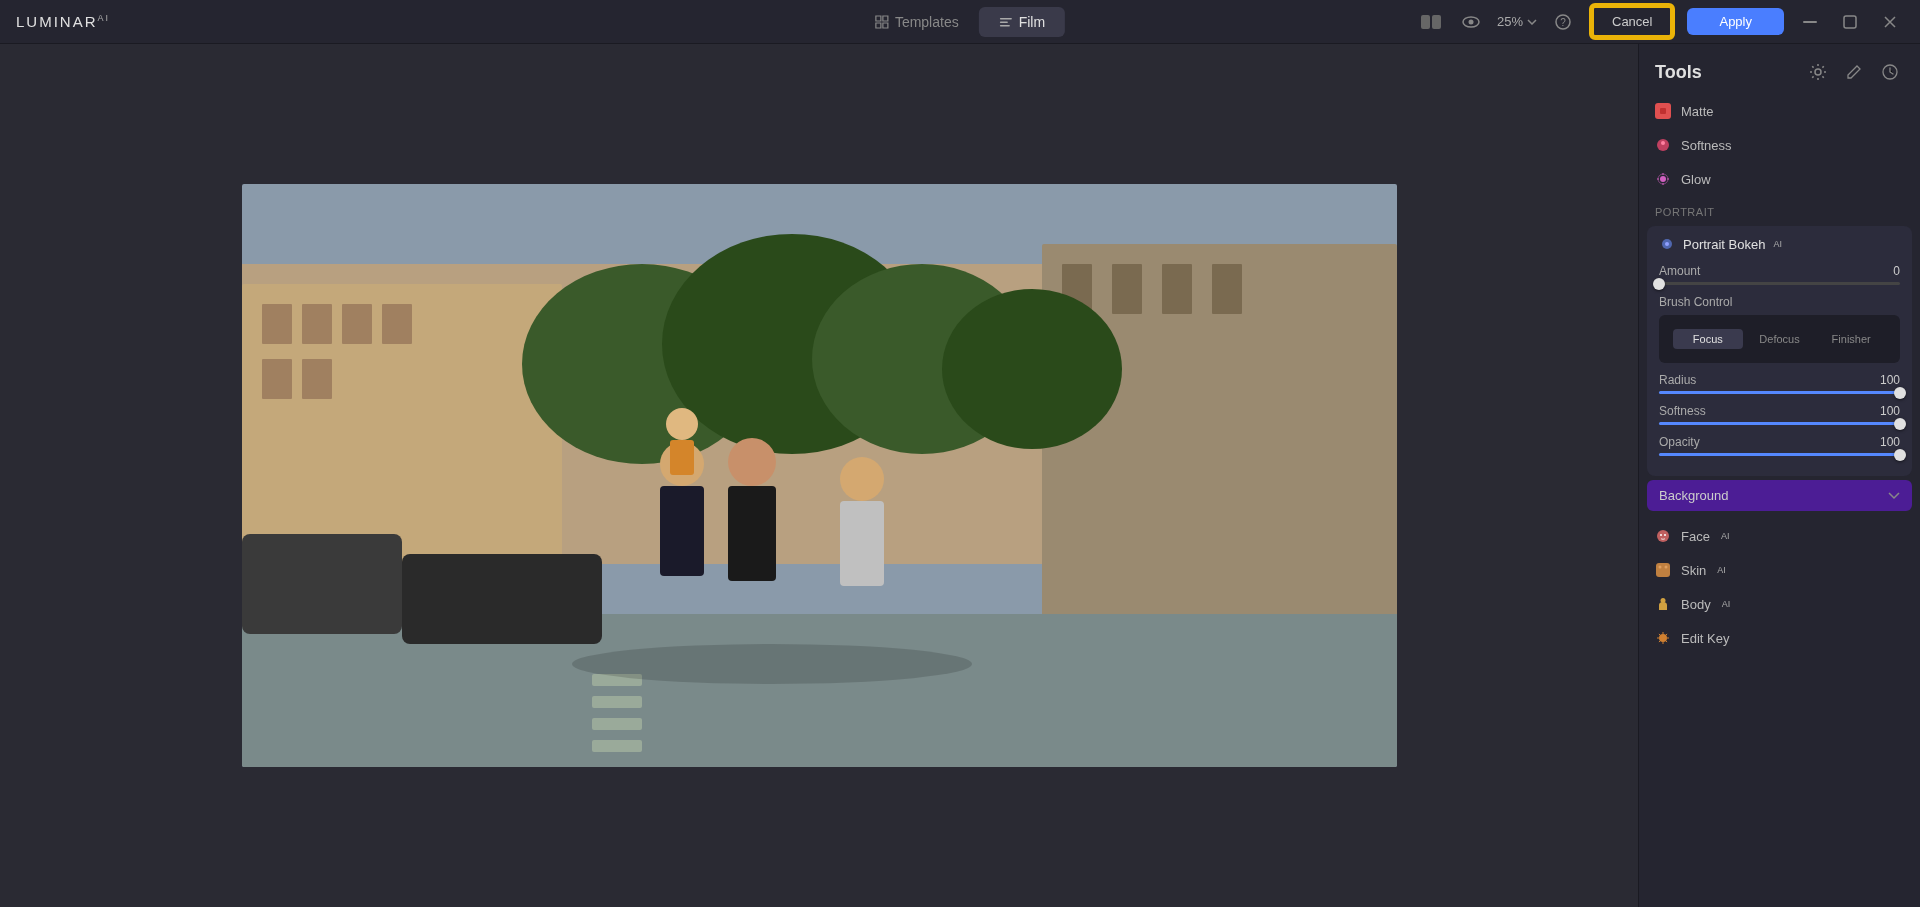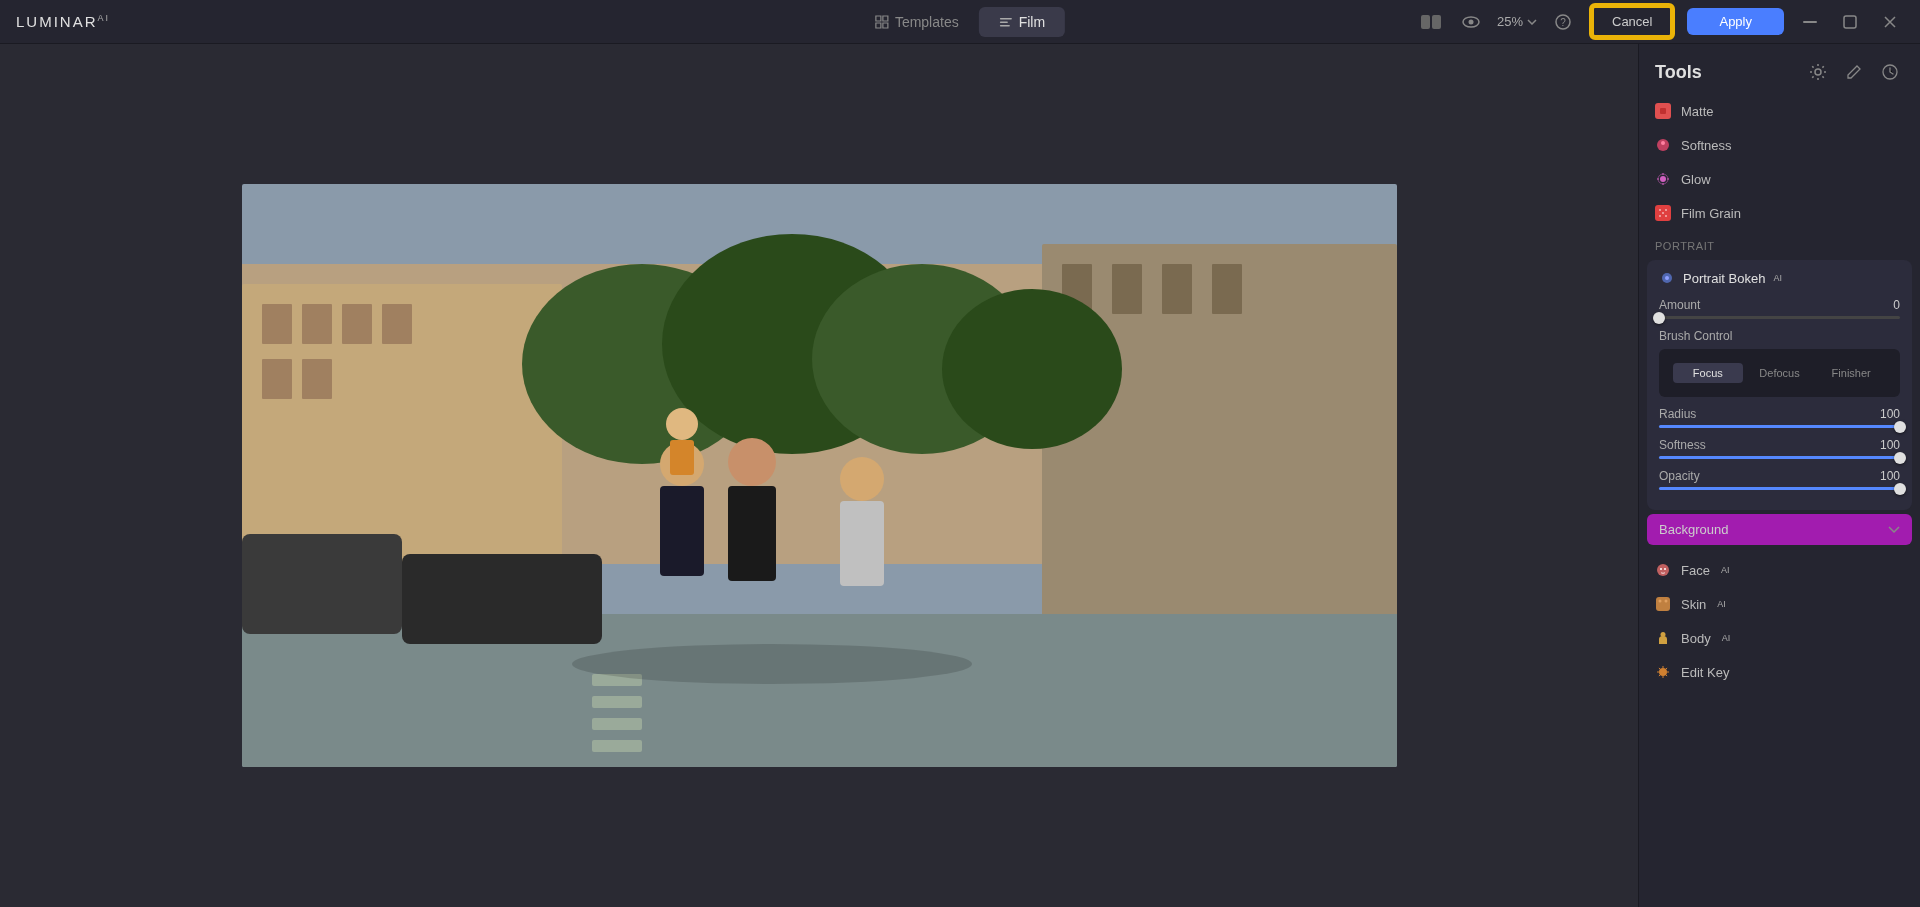--- a/index.html
+++ b/index.html
@@ -292,21 +292,21 @@
     .section-label {
       padding: 10px 16px 4px;
       font-size: 11px;
       color: #777;
       text-transform: uppercase;
       letter-spacing: 0.5px;
     }
 
     .dropdown-row {
       margin: 4px 8px 8px;
-      background: #a21caf;
+      background: #4c1d95;
       border-radius: 6px;
       padding: 8px 12px;
       display: flex;
       align-items: center;
       justify-content: space-between;
       cursor: pointer;
       color: #ccc;
       font-size: 13px;
     }
 
@@ -499,33 +499,20 @@
         <div class="tool-icon">
           <svg width="14" height="14" viewBox="0 0 14 14">
             <circle cx="7" cy="7" r="3" fill="#d060c0"></circle>
             <circle cx="7" cy="7" r="5" fill="none" stroke="#d060c0" stroke-width="1" opacity="0.5"></circle>
             <path d="M7 1v2M7 11v2M1 7h2M11 7h2" stroke="#d060c0" stroke-width="1"></path>
           </svg>
         </div>
         <span>Glow</span>
       </div>
 
-      <div class="tool-item">
-        <div class="tool-icon" style="background:#e04040;">
-          <svg width="12" height="12" viewBox="0 0 12 12">
-            <rect width="12" height="12" rx="2" fill="#e04040"></rect>
-            <circle cx="3" cy="3" r="1" fill="#fff" opacity="0.6"></circle>
-            <circle cx="6" cy="6" r="1" fill="#fff" opacity="0.6"></circle>
-            <circle cx="9" cy="3" r="1" fill="#fff" opacity="0.6"></circle>
-            <circle cx="3" cy="9" r="1" fill="#fff" opacity="0.6"></circle>
-            <circle cx="9" cy="9" r="1" fill="#fff" opacity="0.6"></circle>
-          </svg>
-        </div>
-        <span>Film Grain</span>
-      </div>
 
       <div class="section-label">Portrait</div>
 
       <div class="portrait-section">
         <div class="portrait-header">
           <div class="portrait-title">
             <div class="tool-icon">
               <svg width="14" height="14" viewBox="0 0 14 14">
                 <circle cx="7" cy="7" r="5" fill="#6080e0" opacity="0.7"></circle>
                 <circle cx="7" cy="7" r="2" fill="#90a0ff"></circle>

